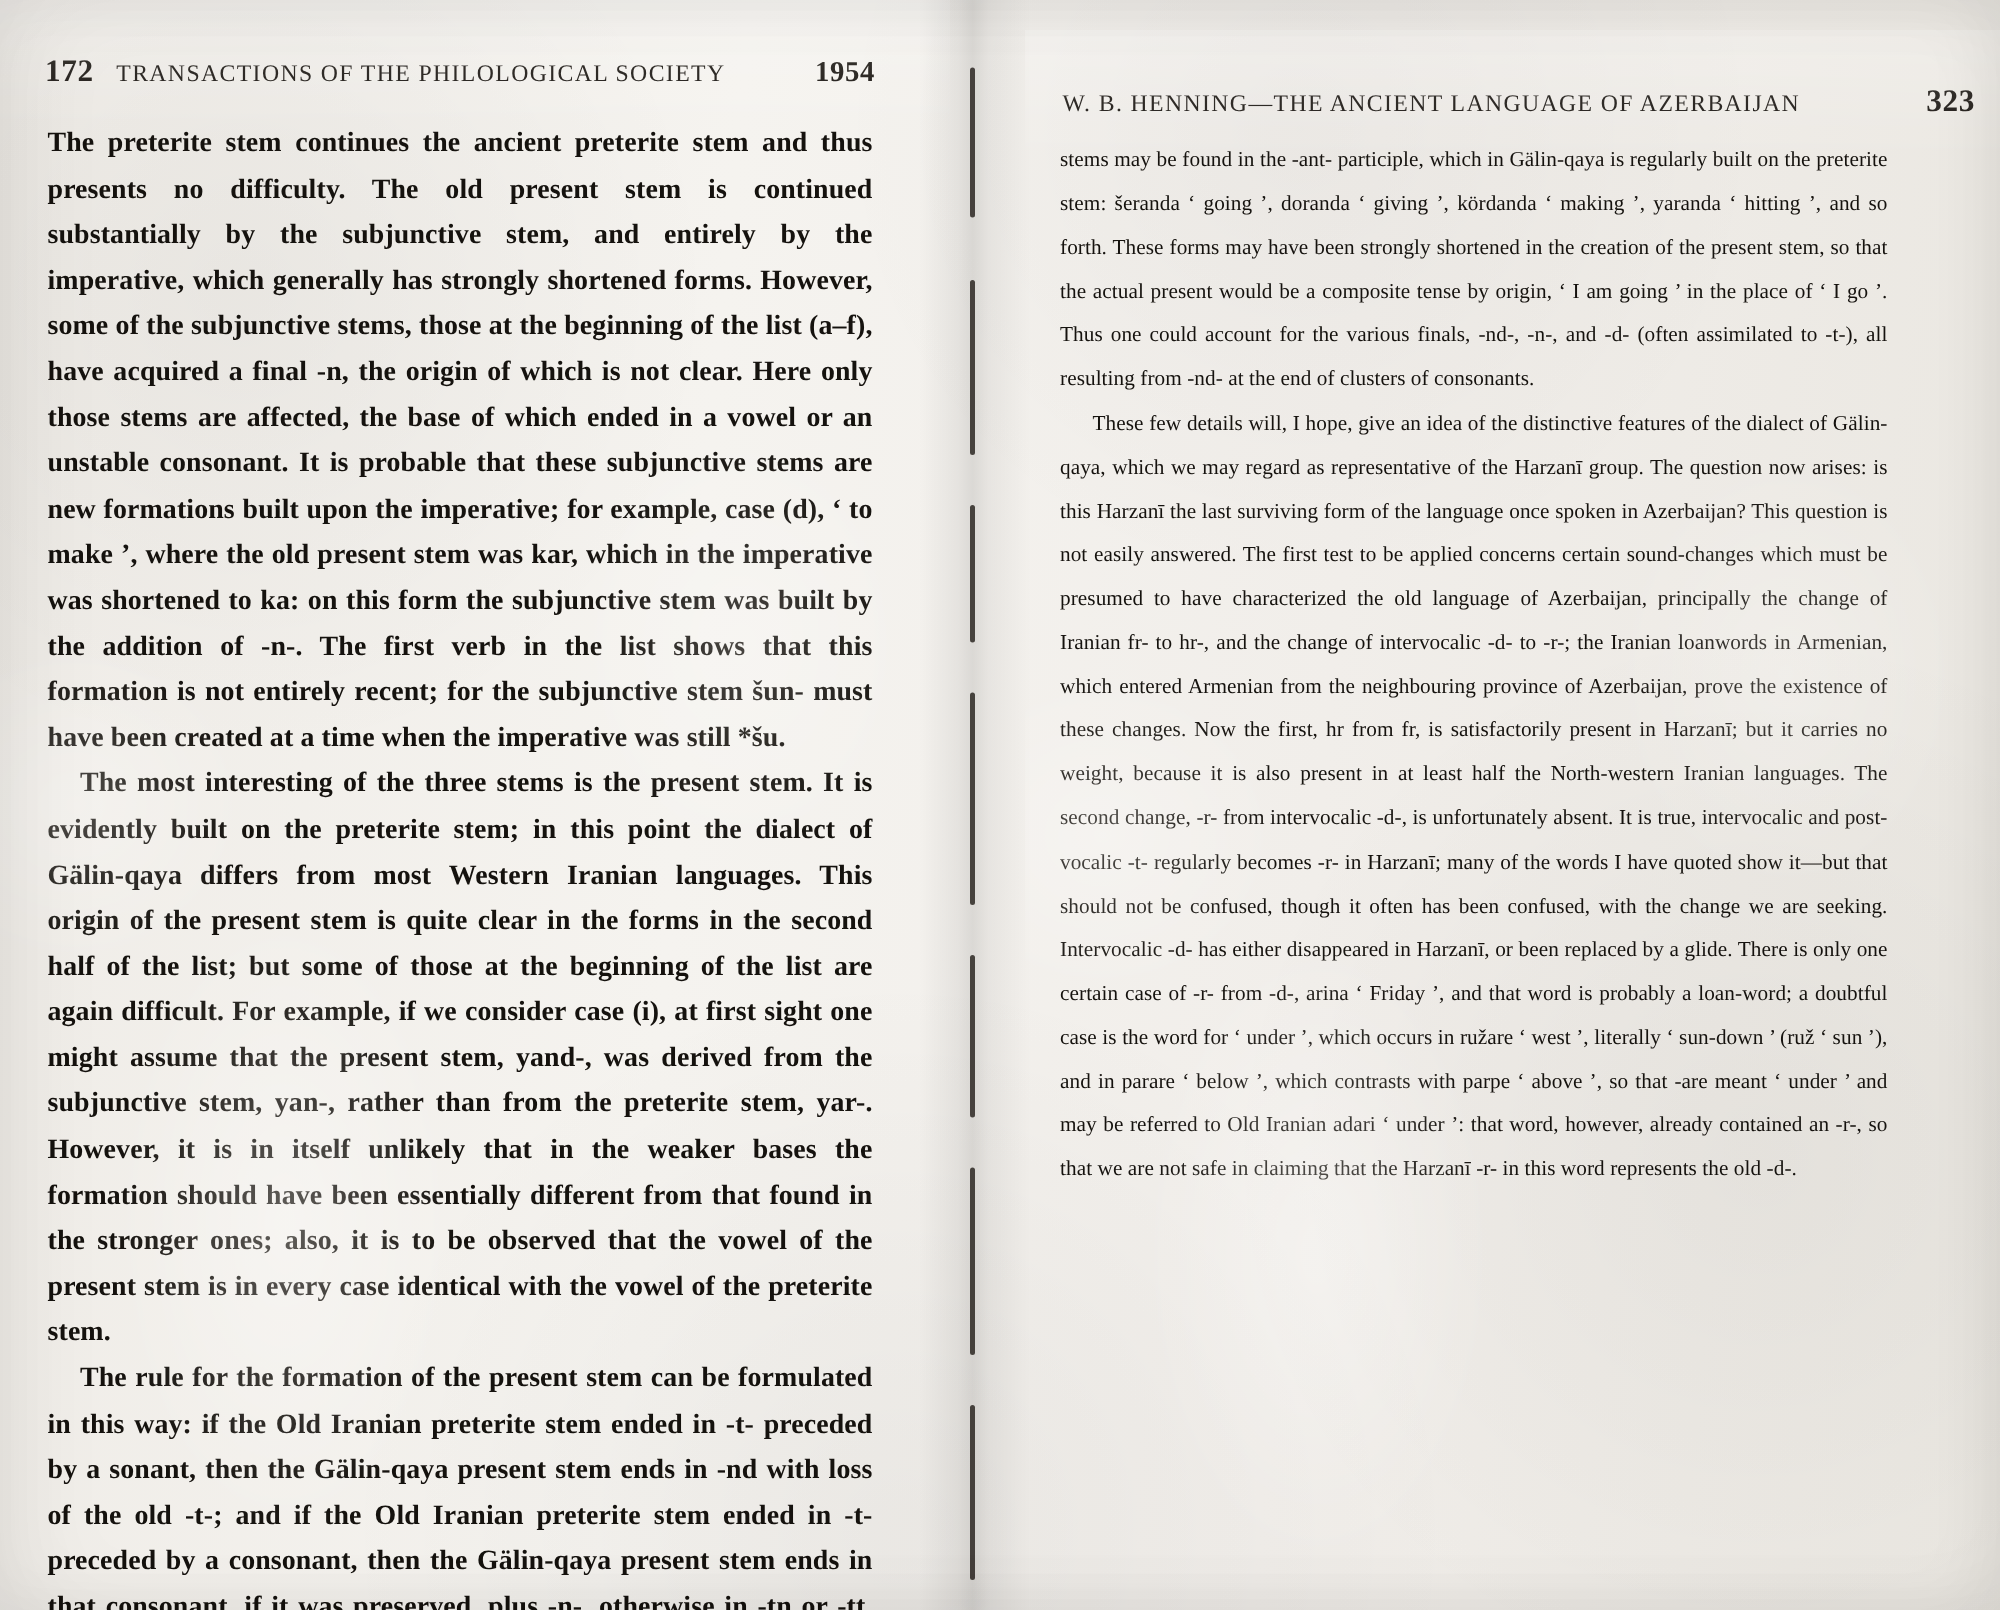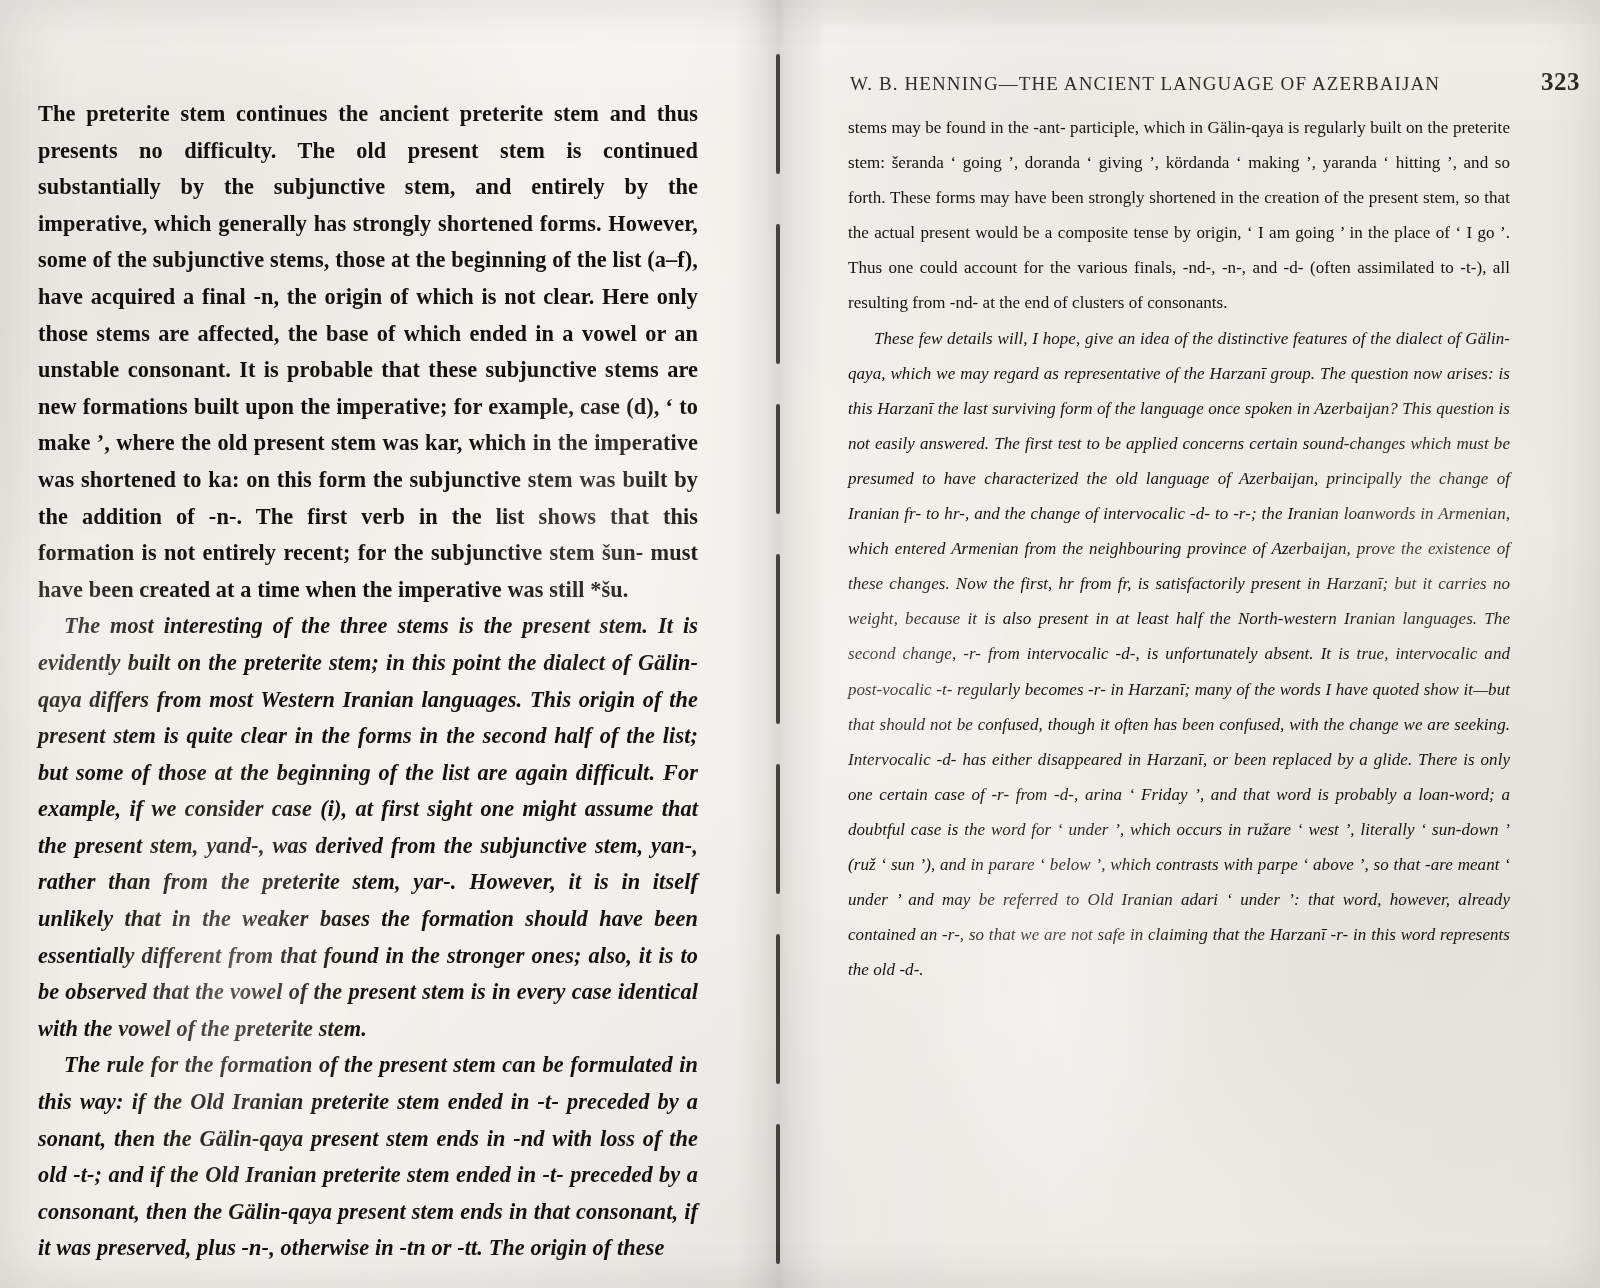--- a/index.html
+++ b/index.html
@@ -120,21 +120,20 @@
     top: 86px;
     font-size: 17px;
     line-height: 35.1px;
     letter-spacing: 0.05px;
   }
   .textblock p {
     margin: 0;
   }
   .textblock p.indent {
     text-indent: 26px;
-    font-style: italic;
   }
   .textblock p:last-child {
     text-align: justify;
   }
   i, em { font-style: italic; }
 
   
   .wear {
     position: absolute;
     inset: 0;
@@ -156,20 +155,25 @@
       inset 30px 0 70px rgba(0,0,0,0.04),
       inset -20px 0 50px rgba(0,0,0,0.03);
   }
 </style>
 </head>
 <body>
 
 <div id="page">
 
   <div class="page-half page-left">
+    <div class="running-head">
+      <span class="folio">172</span>
+      <span class="head-title">TRANSACTIONS OF THE PHILOLOGICAL SOCIETY</span>
+      <span class="head-year">1954</span>
+    </div>
 
     <div class="textblock">
       <p>The preterite stem continues the ancient preterite stem and thus presents no difficulty. The old present stem is continued substantially by the subjunctive stem, and entirely by the imperative, which generally has strongly shortened forms. However, some of the subjunctive stems, those at the beginning of the list (a–f), have acquired a final -n, the origin of which is not clear. Here only those stems are affected, the base of which ended in a vowel or an unstable consonant. It is probable that these subjunctive stems are new formations built upon the imperative; for example, case (d), ‘ to make ’, where the old present stem was kar, which in the imperative was shortened to ka: on this form the subjunctive stem was built by the addition of -n-. The first verb in the list shows that this formation is not entirely recent; for the subjunctive stem šun- must have been created at a time when the imperative was still *šu.</p>
       <p class="indent">The most interesting of the three stems is the present stem. It is evidently built on the preterite stem; in this point the dialect of Gälin-qaya differs from most Western Iranian languages. This origin of the present stem is quite clear in the forms in the second half of the list; but some of those at the beginning of the list are again difficult. For example, if we consider case (i), at first sight one might assume that the present stem, yand-, was derived from the subjunctive stem, yan-, rather than from the preterite stem, yar-. However, it is in itself unlikely that in the weaker bases the formation should have been essentially different from that found in the stronger ones; also, it is to be observed that the vowel of the present stem is in every case identical with the vowel of the preterite stem.</p>
       <p class="indent">The rule for the formation of the present stem can be formulated in this way: if the Old Iranian preterite stem ended in -t- preceded by a sonant, then the Gälin-qaya present stem ends in -nd with loss of the old -t-; and if the Old Iranian preterite stem ended in -t- preceded by a consonant, then the Gälin-qaya present stem ends in that consonant, if it was preserved, plus -n-, otherwise in -tn or -tt. The origin of these</p>
     </div>
 
     <div class="wear"></div>
   </div>
 

